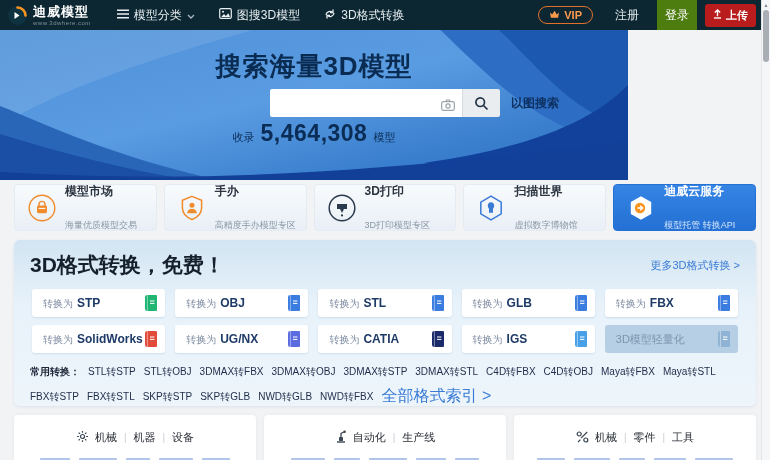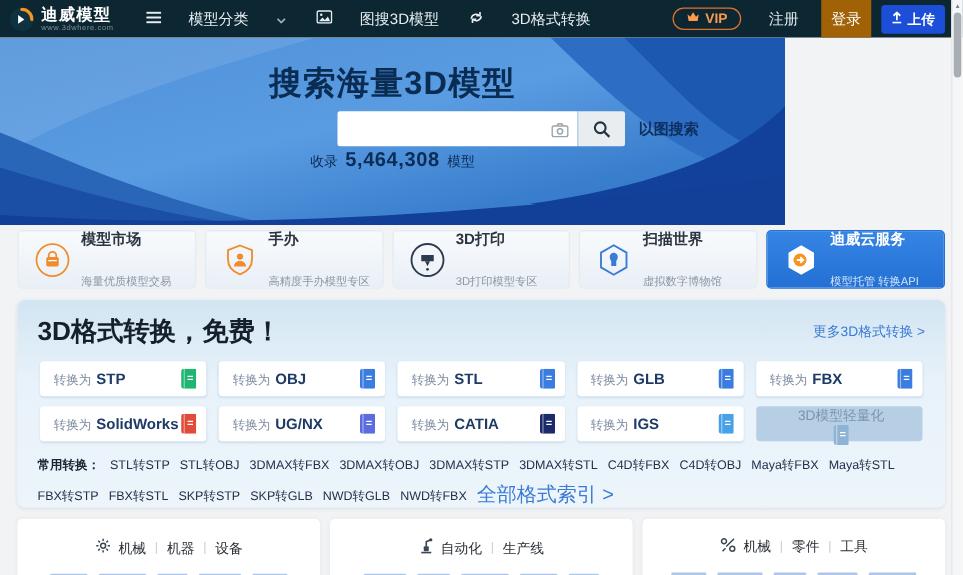--- a/index.html
+++ b/index.html
@@ -9,47 +9,47 @@
   
   .navbar{position:absolute;top:0;left:0;width:770px;height:30px;background:#0c2732;
           display:flex;align-items:center;color:#e8eef1;z-index:6;}
   .logo{display:flex;align-items:center;gap:6px;margin-left:8px;}
   .logo-badge{width:19px;height:19px;border-radius:50%;background:#10313e;position:relative;flex:0 0 auto;}
   .logo-badge svg{position:absolute;inset:0;}
   .logo-txt{display:flex;flex-direction:column;line-height:1;}
   .logo-title{font-size:13px;font-weight:bold;color:#fff;letter-spacing:1px;}
   .logo-sub{font-size:6px;color:#7e929c;margin-top:2px;letter-spacing:.5px;}
   .nav-menu{display:flex;align-items:center;gap:24px;margin-left:26px;}
-  .nav-item{display:flex;align-items:center;gap:22px;font-size:12px;color:#e6edf0;cursor:pointer;white-space:nowrap;}
+  .nav-item{display:flex;align-items:center;gap:5px;font-size:12px;color:#e6edf0;cursor:pointer;white-space:nowrap;}
   .nav-right{margin-left:auto;display:flex;align-items:center;height:26px;}
   .vip-btn{display:flex;align-items:center;gap:4px;border:1px solid #e2702a;color:#ff9a4d;
            border-radius:10px;padding:2px 10px;font-size:11px;font-weight:bold;margin-right:22px;cursor:pointer;}
   .register{font-size:12px;color:#dfe7ea;margin-right:18px;cursor:pointer;}
-  .login-btn{width:40px;height:30px;background:#a16207;color:#fff;font-size:12px;
+  .login-btn{width:40px;height:30px;background:#4d7c0f;color:#fff;font-size:12px;
              display:flex;align-items:center;justify-content:center;cursor:pointer;}
-  .upload-btn{display:flex;align-items:center;gap:4px;background:#1d4ed8;color:#fff;font-size:11px;
+  .upload-btn{display:flex;align-items:center;gap:4px;background:#b91c1c;color:#fff;font-size:11px;
               border-radius:3px;padding:4px 8px;margin:0 14px 0 8px;cursor:pointer;font-weight:bold;}
 
   
   .hero{position:absolute;top:30px;left:0;width:628px;height:150px;overflow:hidden;}
   .hero-bg{position:absolute;inset:0;width:100%;height:100%;}
   .hero-title{position:absolute;top:19px;width:100%;text-align:center;font-size:26px;font-weight:bold;
               color:#0a2c52;letter-spacing:1px;}
   .search-row{position:absolute;left:270px;top:59px;display:flex;align-items:center;}
   .search-box{position:relative;width:192px;height:28px;background:#fff;border-radius:2px 0 0 2px;}
   .search-input{position:absolute;inset:0;border:0;outline:none;background:transparent;
                 padding:0 26px 0 10px;font-size:12px;color:#333;width:100%;box-sizing:border-box;}
   .cam{position:absolute;right:7px;top:8px;}
   .search-btn{width:37px;height:28px;background:#e9edf0;border-radius:0 2px 2px 0;display:flex;
               align-items:center;justify-content:center;cursor:pointer;border-left:1px solid #d8dde1;}
   .img-search{margin-left:11px;font-size:12px;color:#0d3060;font-weight:bold;cursor:pointer;}
   .stats{position:absolute;top:90px;width:100%;display:flex;justify-content:center;align-items:baseline;
          gap:6px;color:#0b2c55;}
   .stats .pre,.stats .suf{font-size:11px;}
-  .stats .num{font-size:16px;font-weight:bold;letter-spacing:.5px;}
+  .stats .num{font-size:23px;font-weight:bold;letter-spacing:.5px;}
 
   
   .feature-row{position:absolute;top:184px;left:14px;width:742px;height:47px;display:grid;
                grid-template-columns:repeat(5,1fr);gap:7px;}
   .feature-card{display:flex;align-items:center;gap:9px;padding-left:13px;border-radius:4px;cursor:pointer;
                 background:linear-gradient(180deg,#f8fbfd,#e9eff6);border:1px solid #e4ebf2;box-sizing:border-box;}
   .feature-card .ft{display:flex;flex-direction:column;line-height:1.15;}
   .feature-title{font-size:12px;font-weight:bold;color:#2b3440;white-space:nowrap;}
   .feature-sub{font-size:9px;color:#8a97a3;margin-top:21px;white-space:nowrap;}
   .feature-card.highlight{background:linear-gradient(180deg,#3585e5,#2470d4);border-color:#2470d4;}
@@ -63,21 +63,21 @@
   .panel-head{display:flex;justify-content:space-between;align-items:center;padding:11px 16px 8px 16px;}
   .panel-title{font-size:21px;font-weight:bold;color:#15202c;}
   .more-link{font-size:11px;color:#3a7bd5;cursor:pointer;}
   .conv-grid{display:grid;grid-template-columns:repeat(5,1fr);gap:8px 10px;padding:2px 18px 0 18px;}
   .conv-btn{height:28px;background:#fff;border-radius:3px;display:flex;align-items:center;
             justify-content:space-between;padding:0 8px 0 11px;cursor:pointer;
             box-shadow:0 1px 2px rgba(40,90,150,.14);}
   .conv-left{display:flex;align-items:baseline;gap:4px;white-space:nowrap;}
   .conv-prefix{font-size:10px;color:#7c8aa0;}
   .conv-format{font-size:12px;font-weight:bold;color:#1e3a66;}
-  .conv-btn.muted{background:#b7cfe4;box-shadow:none;flex-direction:column;}
+  .conv-btn.muted{background:#b7cfe4;box-shadow:none;}
   .conv-btn.muted .conv-format{color:#7d95ad;font-weight:normal;font-size:11px;}
   .fileic{display:flex;align-items:center;}
   .common{display:flex;flex-wrap:wrap;align-items:center;column-gap:8px;row-gap:7px;padding:12px 16px 0 16px;}
   .common-label{font-size:10px;font-weight:bold;color:#1c2637;}
   .common-link{font-size:10px;color:#23304d;cursor:pointer;white-space:nowrap;}
   .index-link{font-size:16px;color:#3a7bd5;cursor:pointer;white-space:nowrap;}
 
   
   .bottom-row{position:absolute;top:415px;left:14px;width:742px;display:grid;
               grid-template-columns:repeat(3,1fr);gap:8px;}

